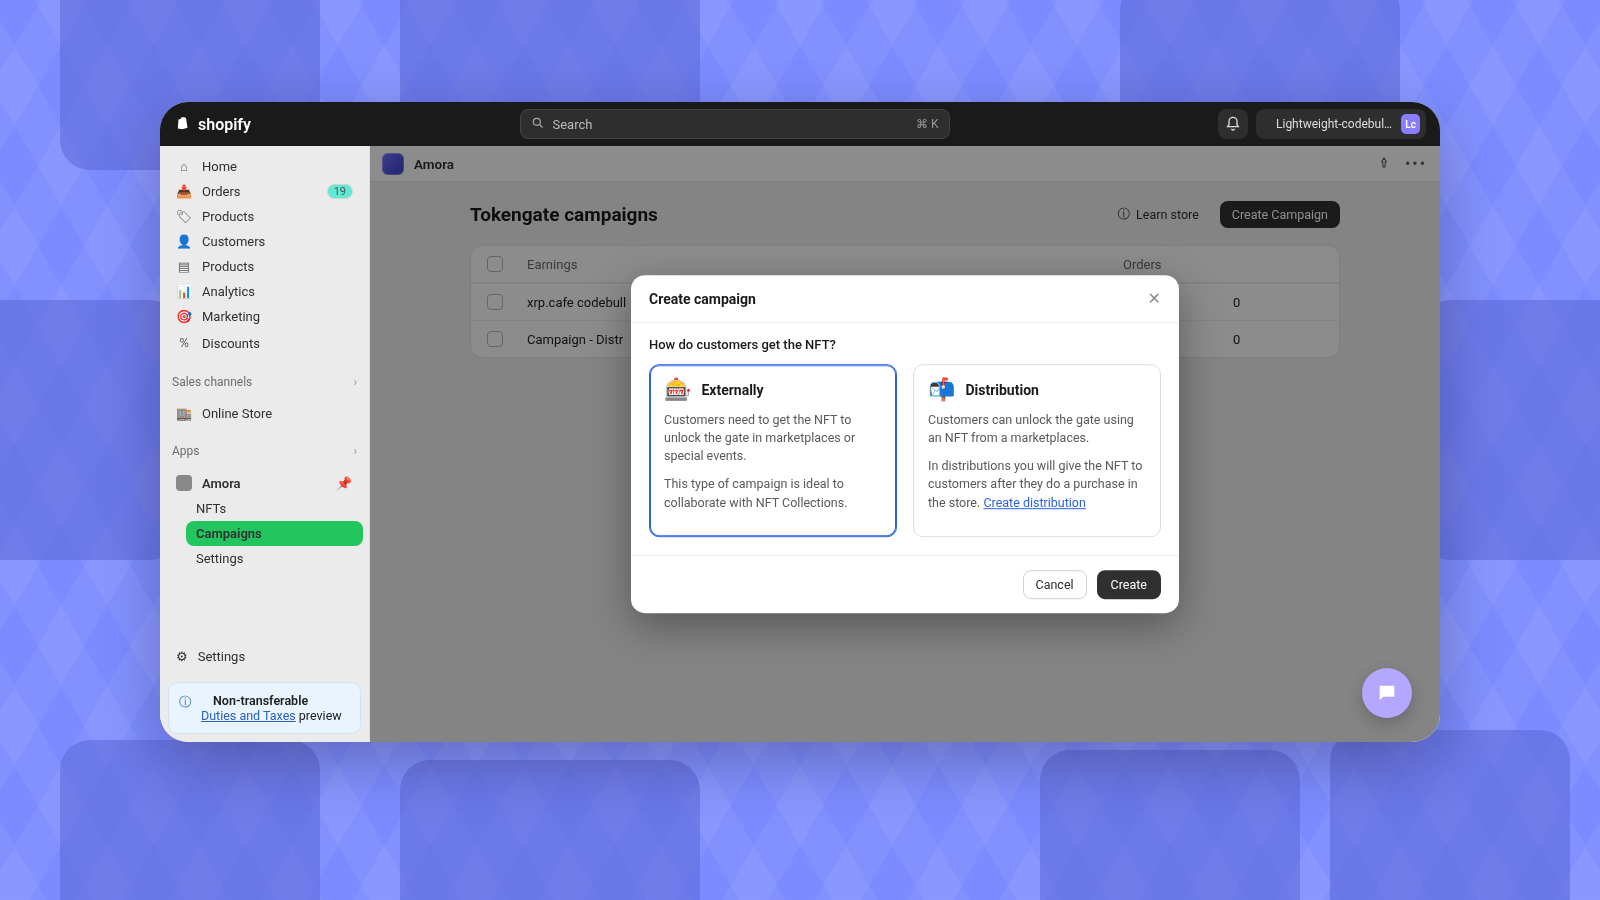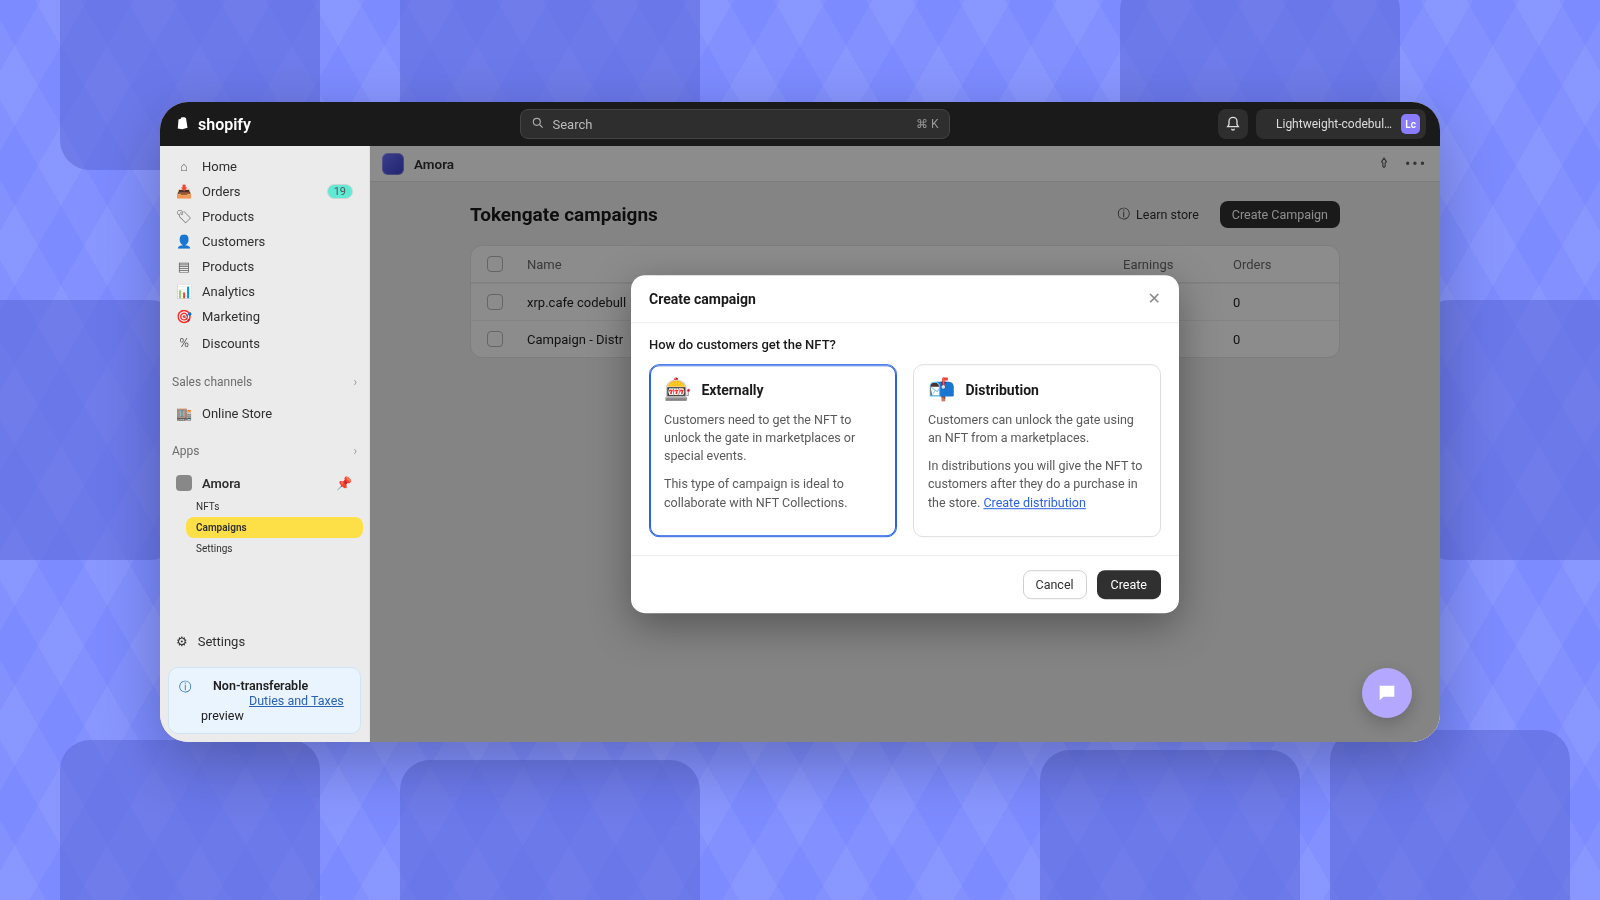--- a/index.html
+++ b/index.html
@@ -30,29 +30,29 @@
 
   .body { display:flex; height: calc(100% - 44px); }
   .sidebar { width: 210px; background:#ebebeb; border-right:1px solid #e0e0e0; display:flex; flex-direction:column; font-size:13px; color:#303030; }
   .nav { padding: 8px 6px; }
   .nav-item { display:flex; align-items:center; gap:10px; padding:5px 10px; border-radius:8px; cursor:pointer; color:#303030; }
   .nav-item .ic { width:16px; display:flex; justify-content:center; color:#5c5c5c; }
   .nav-item .badge { margin-left:auto; background:#5eead4; border:1px solid #d3d3d3; color:#555; font-size:11px; padding:0 6px; border-radius:8px; }
   .section-label { padding: 10px 12px 4px; font-size:12px; color:#6d6d6d; display:flex; align-items:center; }
   .section-label .chev { margin-left:auto; color:#999; }
   .subnav { padding-left: 20px; }
-  .subnav .nav-item { font-size: 10px; }
-  .subnav .nav-item.active { background:#fde047; font-weight:600; }
+  .subnav .nav-item { font-size: 13px; }
+  .subnav .nav-item.active { background:#22c55e; font-weight:600; }
   .app-item { display:flex; align-items:center; gap:10px; padding:5px 10px; }
   .app-item .pin { margin-left:auto; color:#8a8a8a; }
   .sidebar-footer { margin-top:auto; }
   .settings-row { display:flex; align-items:center; gap:10px; padding:10px 16px; border-top:0; }
   .notice { margin:8px; background:#eaf4ff; border:1px solid #cfe3fb; border-radius:10px; padding:10px 10px 10px 32px; font-size:12.5px; color:#202020; position:relative; }
   .notice .info-ic { position:absolute; left:10px; top:11px; color:#2a6db0; }
-  .notice a { color:#2a62b7;margin-left:48px; }
+  .notice a { color:#2a62b7; }
 
   .main { flex:1; background:#f1f1f1; position:relative; }
   .app-header { height:36px; background:#fff; border-bottom:1px solid #e3e3e3; display:flex; align-items:center; padding:0 12px; gap:10px; }
   .app-header .app-ic { width:22px; height:22px; border-radius:6px; background:linear-gradient(135deg,#6d72ff,#3b40c9); box-shadow: inset 0 0 0 1px rgba(255,255,255,0.3); }
   .app-header .app-name { font-size:13.5px; font-weight:600; color:#303030; }
   .app-header .right { margin-left:auto; display:flex; gap:8px; color:#616161; }
   .iconbox { width:24px; height:24px; border-radius:6px; display:flex; align-items:center; justify-content:center; }
   .content { padding: 18px 100px; }
   .page-row { display:flex; align-items:center; }
   .page-title { font-size:19px; font-weight:700; color:#1a1a1a; }
@@ -244,21 +244,20 @@
             </div>
             <button class="primary-btn">Create Campaign</button>
           </div>
         </div>
 
         <div class="card">
           <div class="thead">
             <div>
                 <div class="chk"></div>
               </div>
-            <div>Name</div>
             <div>Earnings</div>
             <div>Orders</div>
           </div>
           <div class="trow">
             <div>
                 <div class="chk"></div>
               </div>
             <div>xrp.cafe codebull</div>
             <div>0</div>
             <div>0</div>

